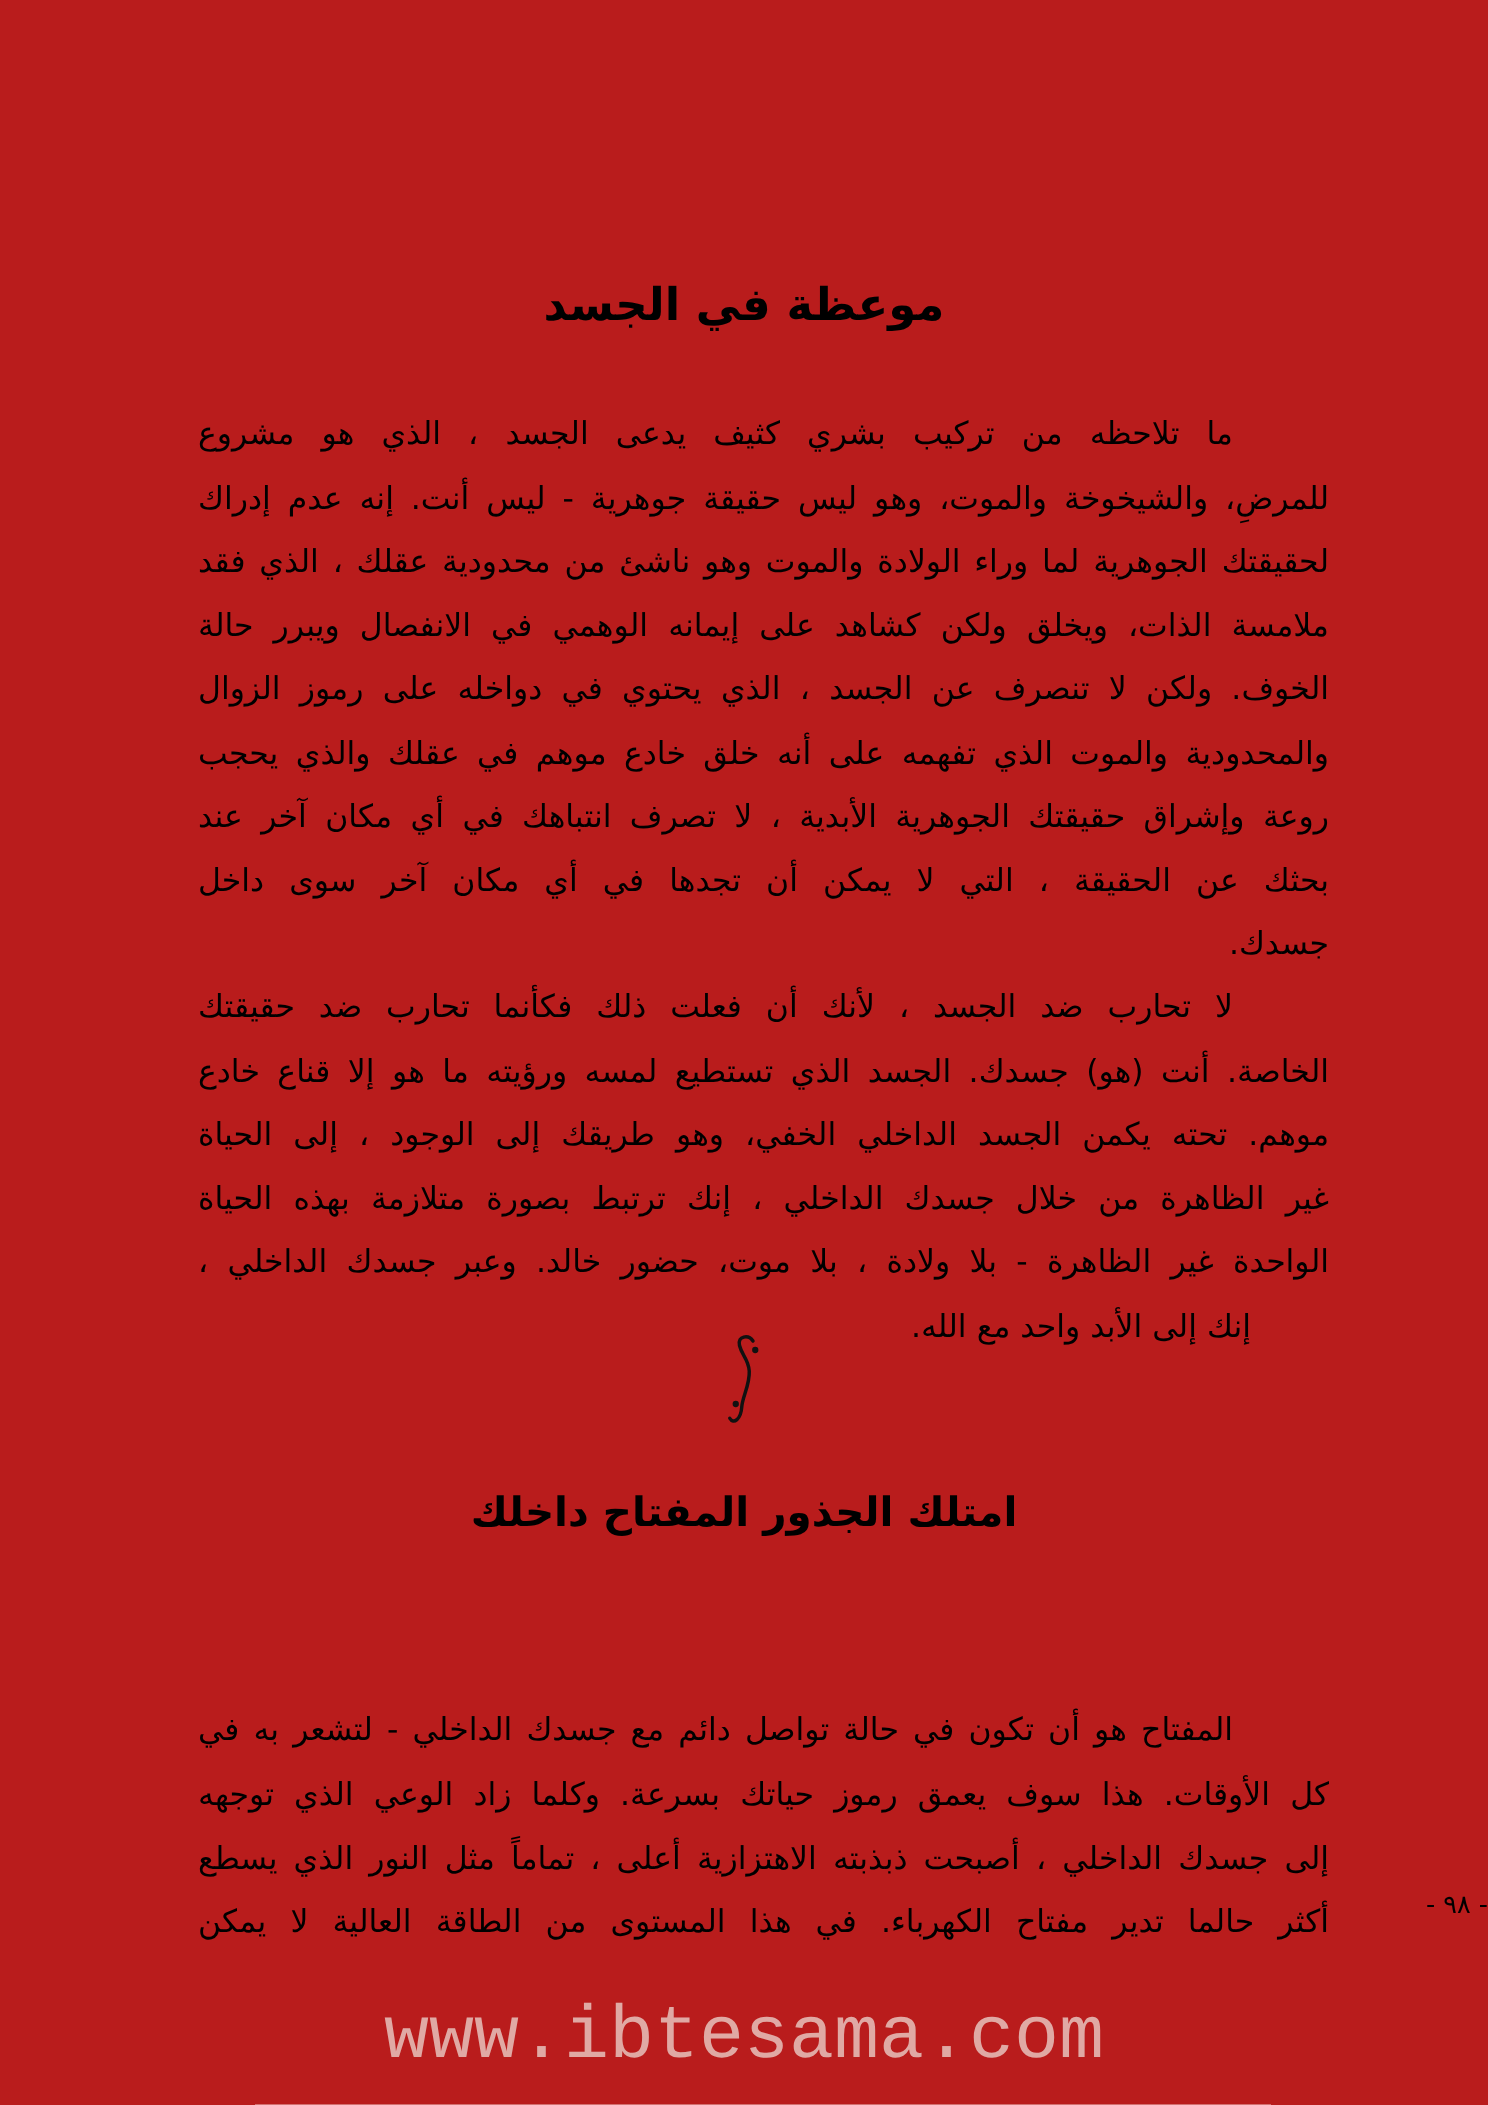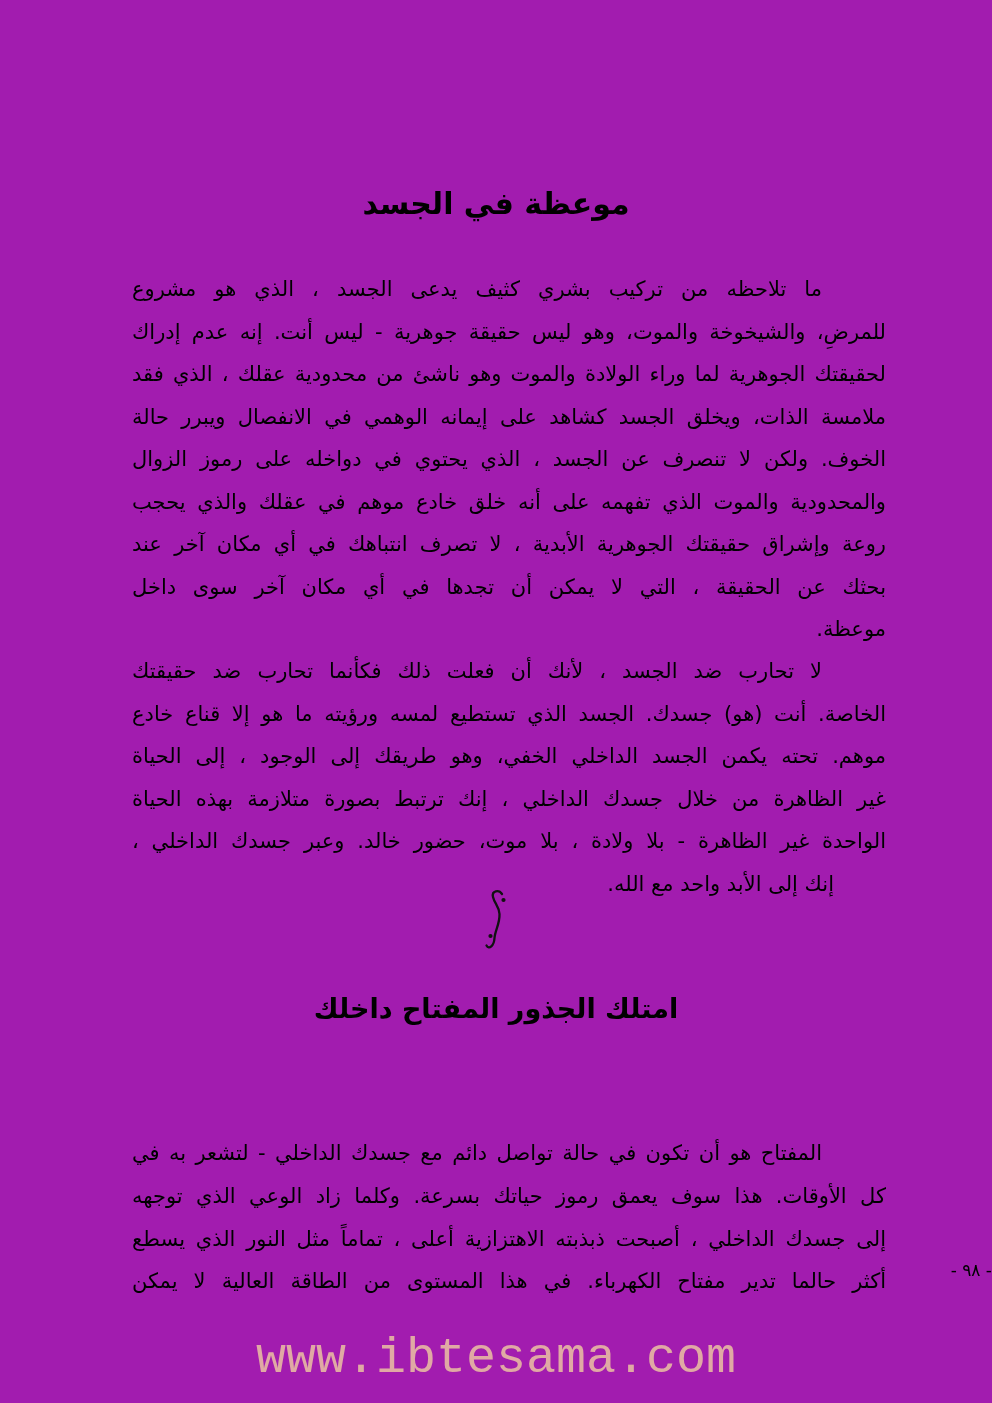--- a/index.html
+++ b/index.html
@@ -11,21 +11,21 @@
     width: 992px;
     height: 1403px;
     position: relative;
     font-family: "DejaVu Sans", sans-serif;
     color: #000000;
     overflow: hidden;
   }
   .page {
     position: absolute;
     inset: 0;
-    background: #a21caf;
+    background: #b91c1c;
   }
   .heading {
     position: absolute;
     left: 0;
     right: 0;
     margin: 0;
     text-align: center;
     font-weight: bold;
     color: #000000;
     direction: rtl;
@@ -106,26 +106,26 @@
 <body>
 
 <div class="page">
 
   <h1 class="heading h1">موعظة في الجسد</h1>
 
   <div class="para p1">
     <div class="line first">ما تلاحظه من تركيب بشري كثيف يدعى الجسد ، الذي هو مشروع</div>
     <div class="line">للمرضِ، والشيخوخة والموت، وهو ليس حقيقة جوهرية - ليس أنت. إنه عدم إدراك</div>
     <div class="line">لحقيقتك الجوهرية لما وراء الولادة والموت وهو ناشئ من محدودية عقلك ، الذي فقد</div>
-    <div class="line">ملامسة الذات، ويخلق الجسد كشاهد على إيمانه الوهمي في الانفصال ويبرر حالة</div>
+    <div class="line">ملامسة الذات، ويخلق ولكن كشاهد على إيمانه الوهمي في الانفصال ويبرر حالة</div>
     <div class="line">الخوف. ولكن لا تنصرف عن الجسد ، الذي يحتوي في دواخله على رموز الزوال</div>
     <div class="line">والمحدودية والموت الذي تفهمه على أنه خلق خادع موهم في عقلك والذي يحجب</div>
     <div class="line">روعة وإشراق حقيقتك الجوهرية الأبدية ، لا تصرف انتباهك في أي مكان آخر عند</div>
     <div class="line">بحثك عن الحقيقة ، التي لا يمكن أن تجدها في أي مكان آخر سوى داخل</div>
-    <div class="line last-flush">موعظة.</div>
+    <div class="line last-flush">جسدك.</div>
   </div>
 
   <div class="para p2">
     <div class="line first">لا تحارب ضد الجسد ، لأنك أن فعلت ذلك فكأنما تحارب ضد حقيقتك</div>
     <div class="line">الخاصة. أنت (هو) جسدك. الجسد الذي تستطيع لمسه ورؤيته ما هو إلا قناع خادع</div>
     <div class="line">موهم. تحته يكمن الجسد الداخلي الخفي، وهو طريقك إلى الوجود ، إلى الحياة</div>
     <div class="line">غير الظاهرة من خلال جسدك الداخلي ، إنك ترتبط بصورة متلازمة بهذه الحياة</div>
     <div class="line">الواحدة غير الظاهرة - بلا ولادة ، بلا موت، حضور خالد. وعبر جسدك الداخلي ،</div>
     <div class="line last-indent">إنك إلى الأبد واحد مع الله.</div>
   </div>

